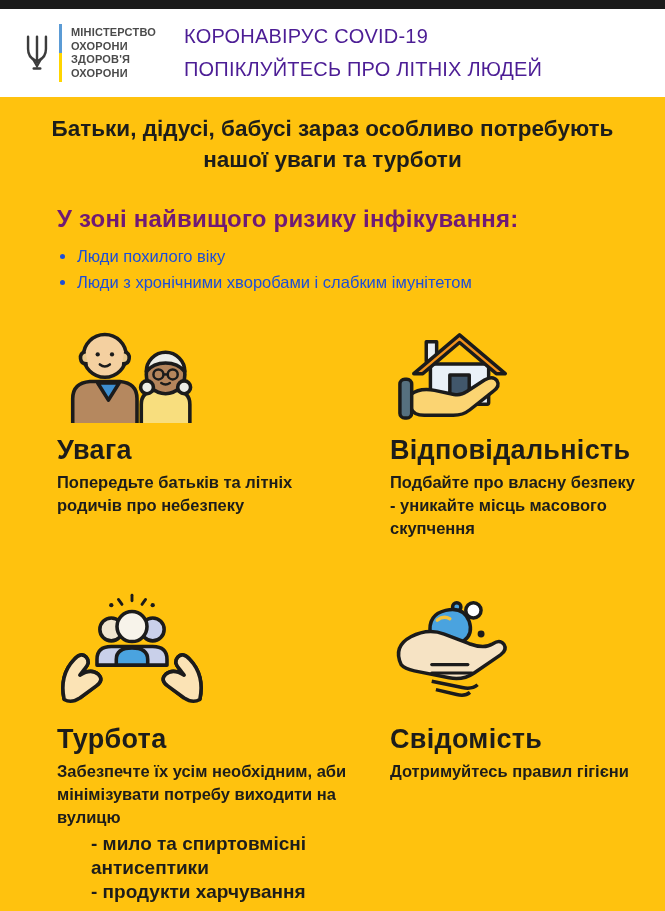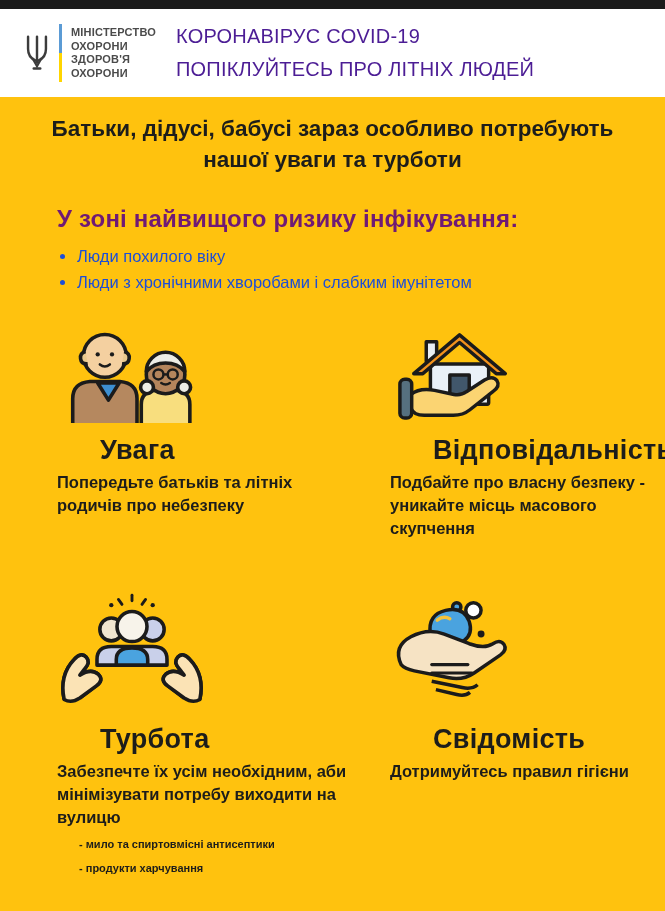--- a/index.html
+++ b/index.html
@@ -4,21 +4,21 @@
 <style>
   * { box-sizing: border-box; margin: 0; padding: 0; }
   html,body { width:665px; }
   body { font-family:"Liberation Sans", sans-serif; background:#fff; }
   .poster { width:665px; height:911px; display:flex; flex-direction:column; overflow:hidden; background:#fff; }
 
   
   .topbar { height:9px; background:#1b1b1b; flex:0 0 auto; }
 
   
-  .header { height:88px; background:#fff; display:flex; align-items:center; padding:0 14px 0 24px; gap:20px; flex:0 0 auto; }
+  .header { height:88px; background:#fff; display:flex; align-items:center; padding:0 14px 0 24px; gap:28px; flex:0 0 auto; }
   .ministry { display:flex; align-items:center; gap:9px; flex:0 0 auto; }
   .trident-wrap { width:26px; height:44px; }
   .ministry-divider { width:3px; height:58px; background:linear-gradient(#5b9bd5 0 50%, #ffd500 50% 100%); }
   .ministry-text { font-size:11px; font-weight:700; color:#4b4b4b; line-height:13.5px; letter-spacing:.2px; }
   .poster-title { font-size:20px; font-weight:400; color:#4c1d95; line-height:33px; letter-spacing:.2px; }
 
   
   .body-yellow { flex:1 1 auto; background:#ffc20e; padding-top:16px; }
   .banner { width:600px; margin:0 auto; text-align:center; font-size:22.5px; font-weight:800; color:#1d1d1b; line-height:31px; }
 
@@ -26,24 +26,24 @@
   .risk-heading { font-size:24px; font-weight:800; color:#701a75; letter-spacing:.2px; }
   .risk-list { margin:10px 0 0 20px; }
   .risk-list li { font-size:16.5px; font-weight:500; color:#1d4ed8; line-height:26px; }
 
   .grid { display:grid; grid-template-columns:305px 1fr; column-gap:28px; margin-top:22px; }
   .block { display:flex; flex-direction:column; }
   .icon-box { display:flex; align-items:flex-end; }
   .row1 .icon-box { height:108px; }
   .row2 { margin-top:36px; }
   .row2 .icon-box { height:138px; }
-  .block-title { font-size:27px; font-weight:800; color:#1d1d1b; margin-top:10px; letter-spacing:.3px;margin-left:43px; }
+  .block-title { font-size:27px; font-weight:800; color:#1d1d1b; margin-top:10px; letter-spacing:.3px; }
   .block-text { font-size:16.5px; font-weight:700; color:#1d1d1b; line-height:23px; margin-top:5px; max-width:300px; }
   .dash-list { list-style:none; margin:3px 0 0 22px; }
-  .dash-list li { font-size:11px; font-weight:700; color:#1d1d1b; line-height:24px; }
+  .dash-list li { font-size:19px; font-weight:700; color:#1d1d1b; line-height:24px;margin-left:12px; }
   .dash-list li::before { content:"- "; }
 </style>
 </head>
 <body>
 
 <div class="poster">
 
   <div class="topbar"></div>
 
   <div class="header">

